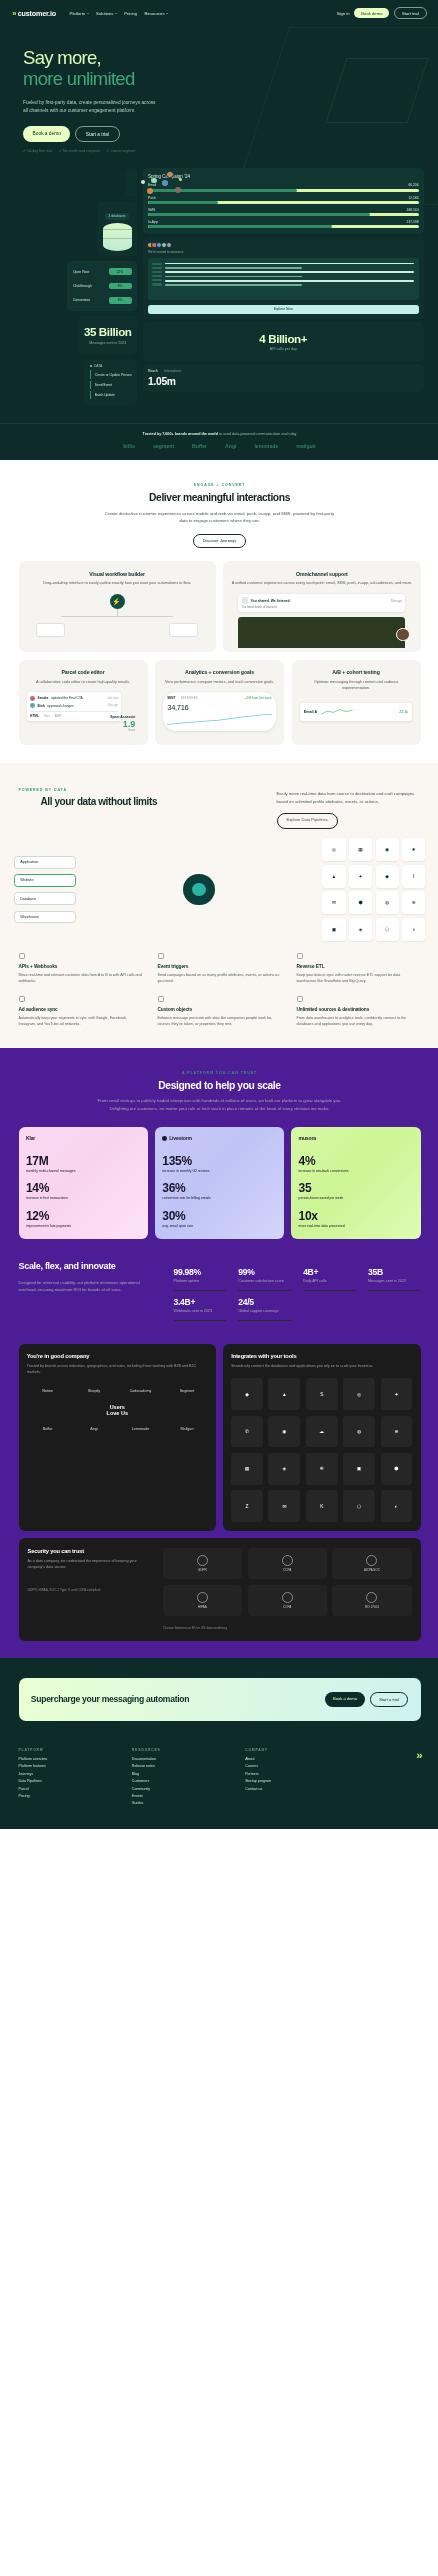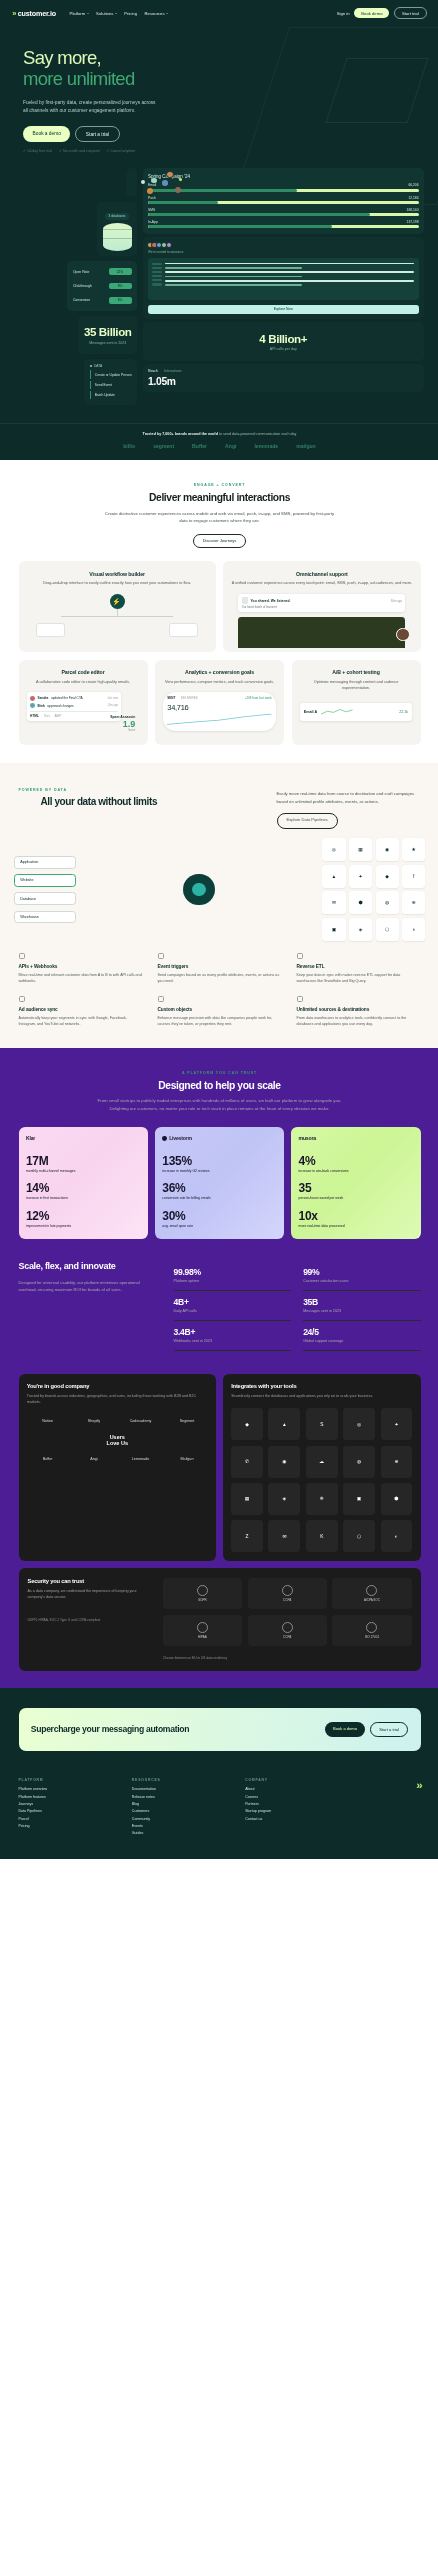--- a/index.html
+++ b/index.html
@@ -187,21 +187,21 @@
   .ccard .st .n { font-size:12px; font-weight:700; letter-spacing:-0.3px; }
   .ccard .st .c { font-size:3.4px; margin-top:1.4px; }
   .c-pink { background:linear-gradient(135deg,#fbd9f3 0%,#f8d4ef 45%,#fde3f6 100%); }
   .c-blue { background:linear-gradient(135deg,#c7c9f7 0%,#bfc3f5 45%,#d3d5fb 100%); }
   .c-lime { background:linear-gradient(135deg,#d6f9a3 0%,#ccf595 45%,#ddfbb4 100%); }
 
   .scale-wrap { display:flex; padding:0 18.5px; margin-top:22px; gap:18px; }
   .scale-l { width:137px; }
   .scale-l h2 { font-size:9px; letter-spacing:-0.3px; line-height:1.2; }
   .scale-l p { font-size:4.1px; line-height:1.75; color:#a9aaa8; margin-top:6.9px; }
-  .scale-r { flex:1; display:grid; grid-template-columns:1fr 1fr; gap:0 12.3px; }
+  .scale-r { flex:1; display:grid; grid-template-columns:1fr 1fr 1fr 1fr; gap:0 12.3px; }
   .sstat { border-bottom:0.7px solid #2a2a2a; padding:6.2px 0 7.5px 0; }
   .sstat .n { font-size:8.6px; font-weight:700; letter-spacing:-0.3px; }
   .sstat .c { font-size:3.7px; color:#a9aaa8; margin-top:1.4px; }
 
   
   .two-cards { display:grid; grid-template-columns:1fr 1fr; gap:6.9px; padding:0 18.5px; margin-top:23px; }
   .dcard { background:#1b1b1b; border-radius:6.2px; padding:9px 8.2px; }
   .dcard h3 { font-size:5.8px; letter-spacing:-0.2px; }
   .dcard p { font-size:3.7px; line-height:1.65; color:#9d9e9c; margin-top:3.4px; }
   .logo-cloud { display:grid; grid-template-columns:repeat(4,1fr); gap:4.8px; margin-top:9.6px; }

